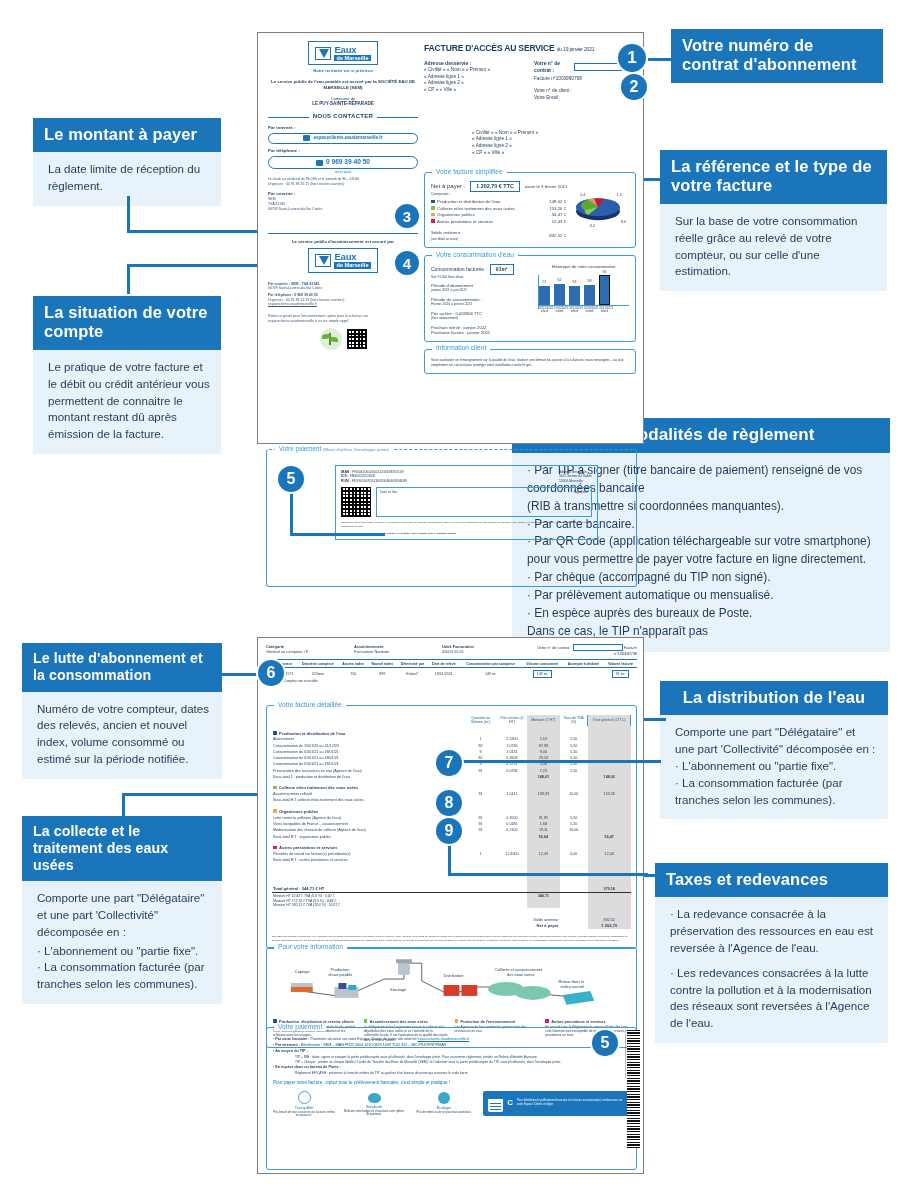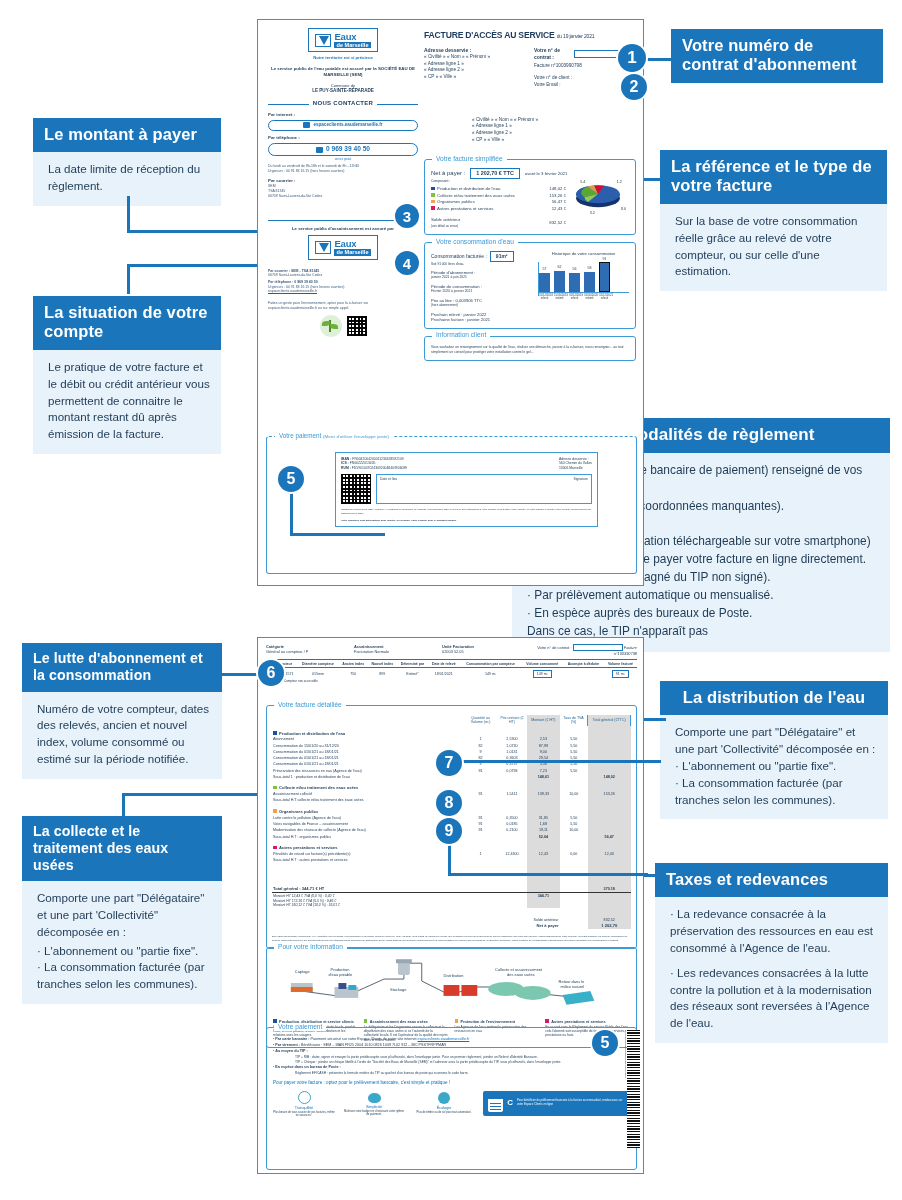--- a/index.html
+++ b/index.html
@@ -37,21 +37,21 @@
 
   
   .conn { position: absolute; background: #1b75bb; }
 
   
   .page {
     position: absolute;
     background: #fff;
     border: 1px solid #7f7f7f;
   }
-  #page1 { left: 257px; top: 19px; width: 387px; height: 567px; }
+  #page1 { left: 257px; top: 32px; width: 387px; height: 412px; }
   #page2 { left: 257px; top: 637px; width: 387px; height: 537px; }
 
   .inv { position: absolute; font-size: 4.1px; line-height: 1.32; color: #1f3b56; }
 
   
   .leftcol { left: 10px; top: 8px; width: 150px; text-align: center; }
   .logobox {
     border: 1.2px solid #1b75bb; padding: 3px 6px; display: inline-block;
     background: #fff; margin-bottom: 3px;
   }
@@ -225,21 +225,21 @@
     <div>Comporte une part "Délégataire" et une part 'Collectivité" décomposée en :</div>
     <div>· L'abonnement ou "partie fixe".</div>
     <div>· La consommation facturée (par tranches selon les communes).</div>
   </div>
 </div>
 <div class="conn" style="left:644px; top:718px; width:22px; height:2.5px;"></div>
 
 <div class="callout" id="c-taxes" style="left:655px; top:863px; width:233px;">
   <div class="hd">Taxes et redevances</div>
   <div class="bd">
-    <p>· La redevance consacrée à la préservation des ressources en eau est consommé à l'Agence de l'eau.</p>
+    <p>· La redevance consacrée à la préservation des ressources en eau est reversée à l'Agence de l'eau.</p>
     <p>· Les redevances consacrées à la lutte contre la pollution et à la modernisation des réseaux sont reversées à l'Agence de l'eau.</p>
   </div>
 </div>
 <div class="conn" style="left:639px; top:874px; width:20px; height:2.5px;"></div>
 
 <div class="page" id="page1">
 
   <div class="inv leftcol">
     <div class="logobox">
       <div class="logoflex">

